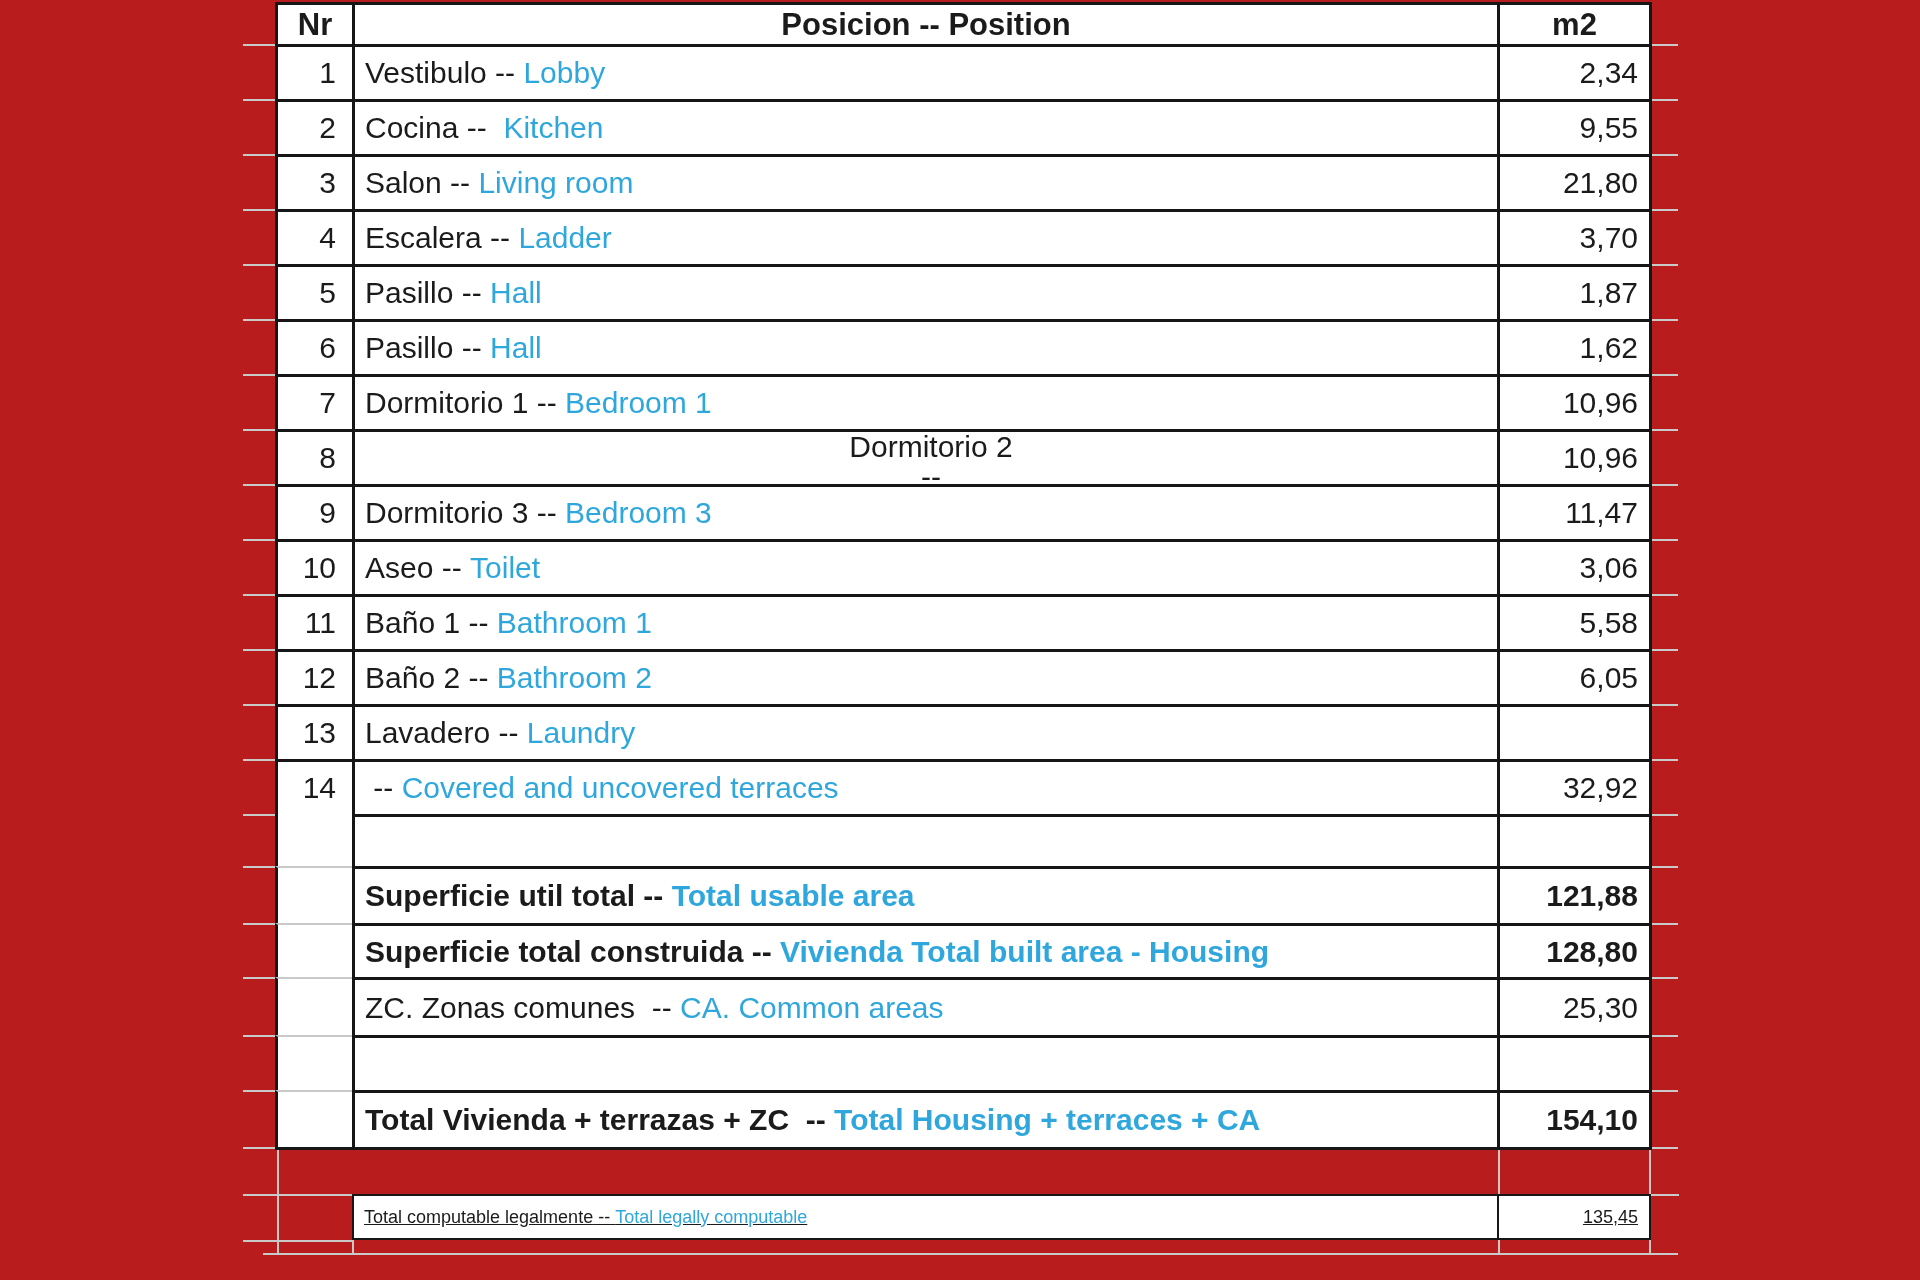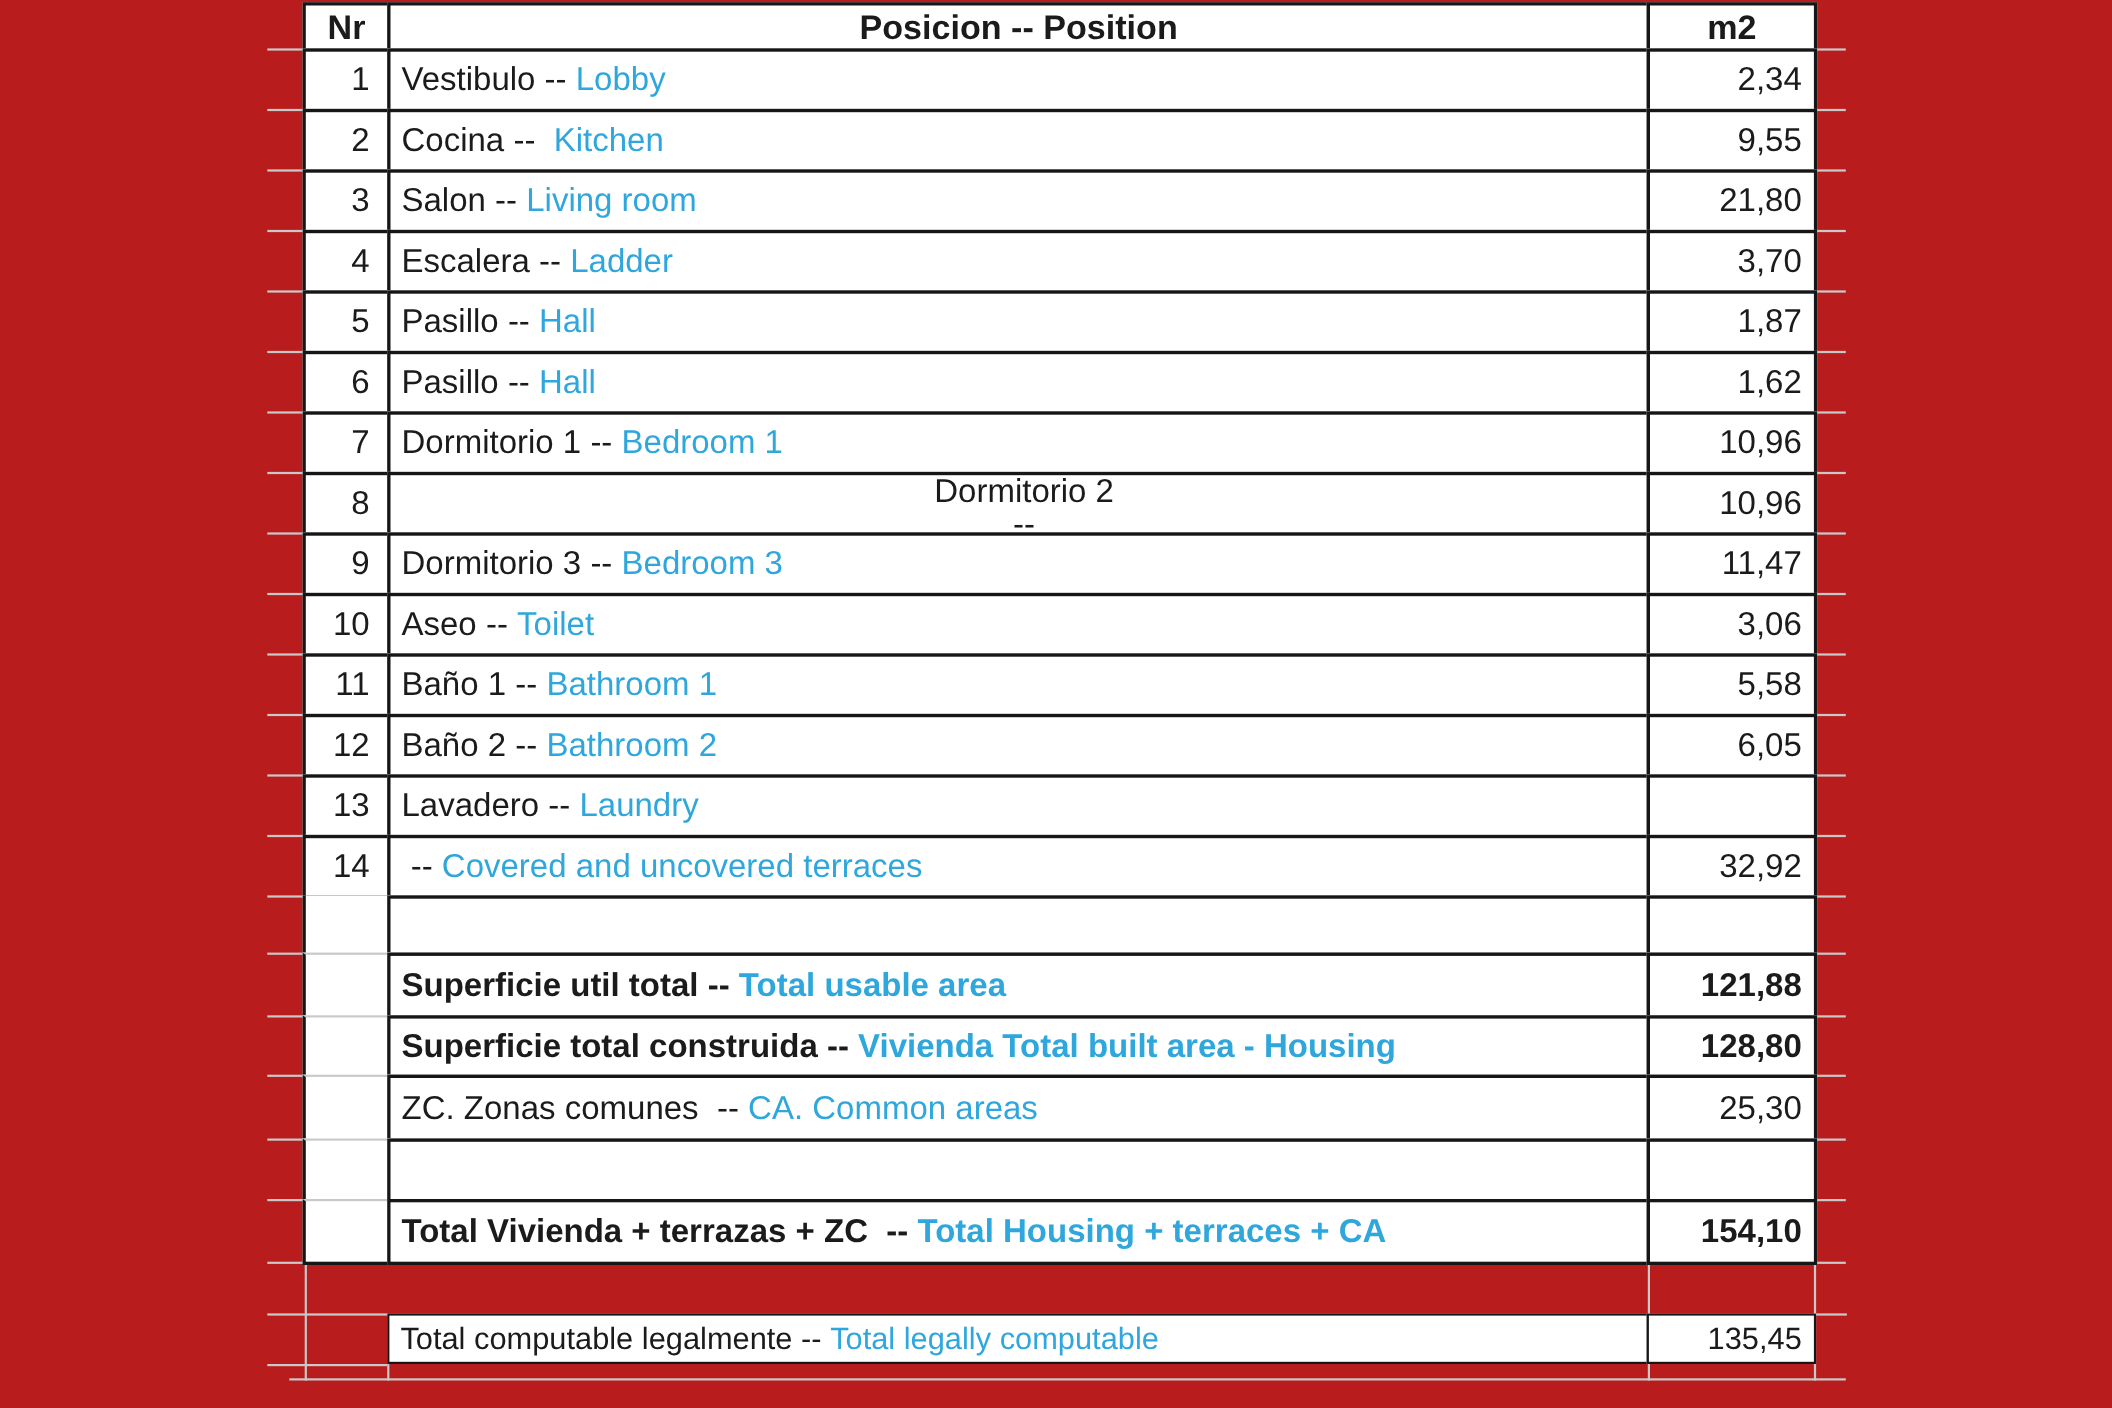--- a/index.html
+++ b/index.html
@@ -21,21 +21,21 @@
   .hdr .c-pos{justify-content:center;padding-left:0;}
   .hdr .c-m2{justify-content:center;padding-right:0;}
   .bold .cell{font-weight:bold;}
   .en{color:var(--accent,#2fa7dc);}
   .es,.sep,.en,.nrv,.m2v{white-space:pre;}
   
   .ghost{border:none;border-left:3px solid var(--border,#161616);border-top:2px solid var(--grid,#c9c9c9);background:#fff;}
   .ghost.gfirst{border-top:none;}
   .ghost.glast{border-bottom:3px solid var(--border,#161616);}
   
-  .foot .cell{border-width:2px;font-size:28px;}
+  .foot .cell{border-width:2px;font-size:18px;text-decoration:underline;}
   .foot .c-pos{width:1147px;margin-left:0;}
   .foot .c-m2{width:154px;margin-left:-2px;}
   .tick{position:absolute;height:2px;background:var(--grid,#c9c9c9);}
   .vline{position:absolute;width:2px;background:var(--grid,#c9c9c9);}
   .hline{position:absolute;height:2px;background:var(--grid,#c9c9c9);}
 </style>
 </head>
 <body>
 
 <div class="screen">

